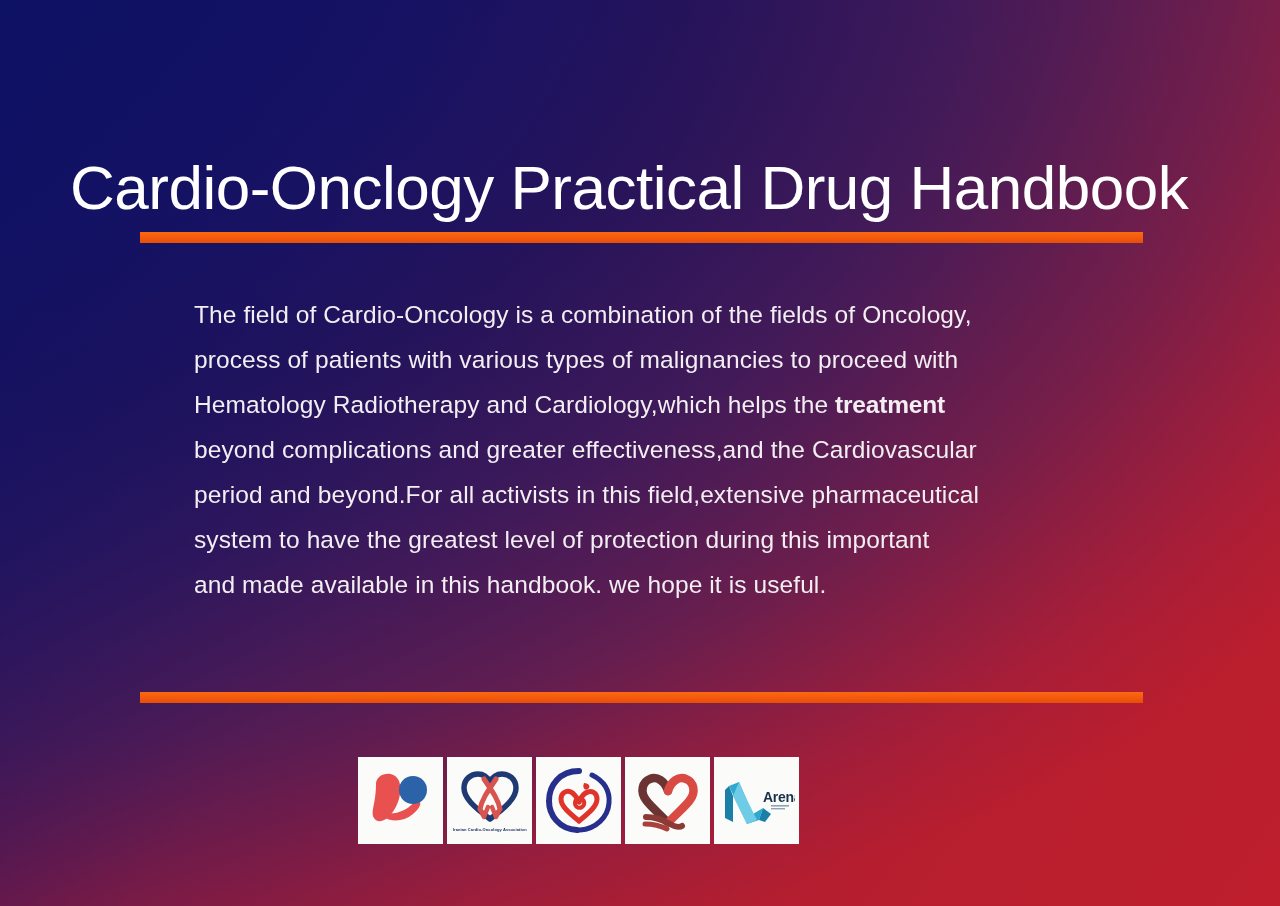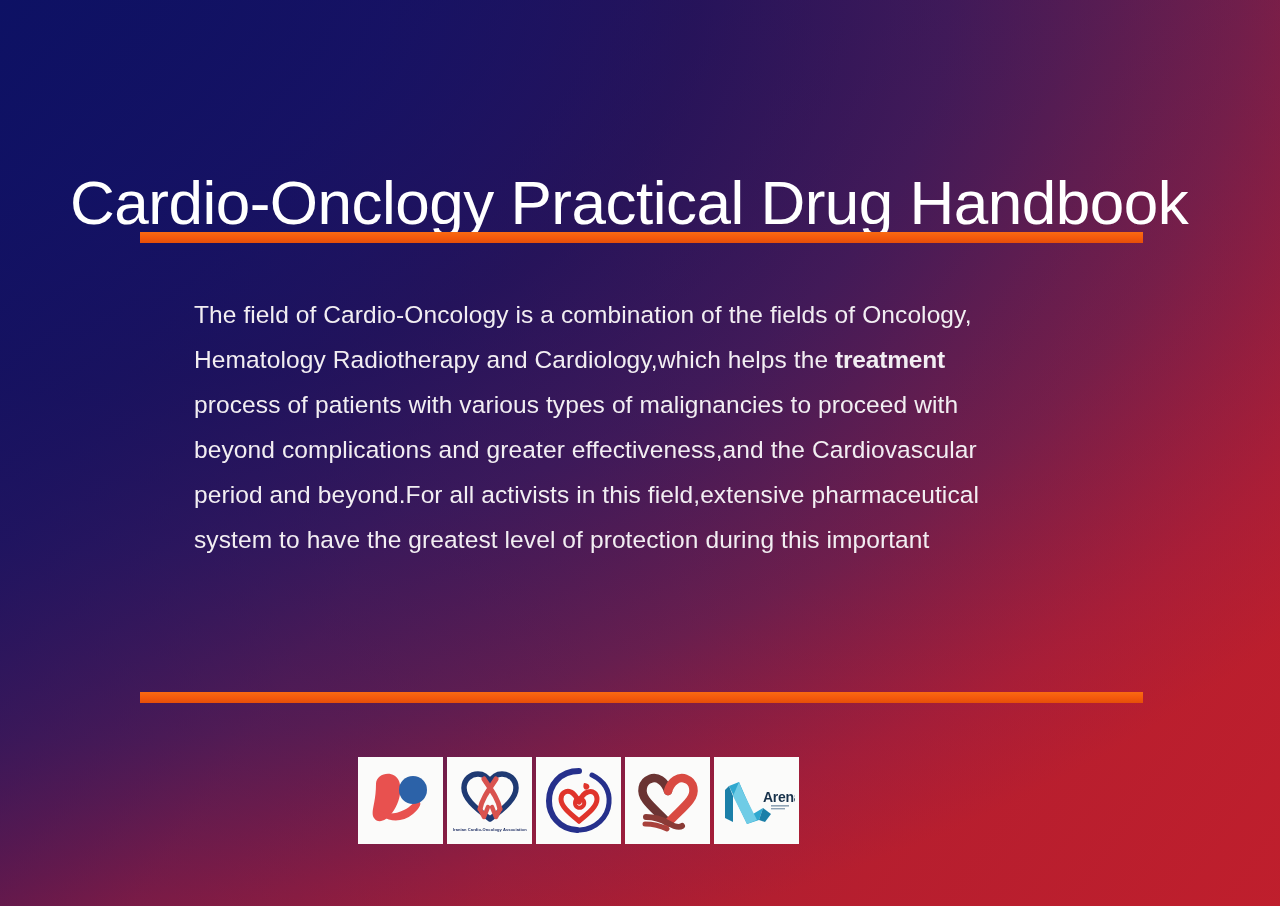--- a/index.html
+++ b/index.html
@@ -28,21 +28,21 @@
         rgba(95,28,73,0.25) 58%,
         rgba(165,29,52,0.35) 78%,
         rgba(190,30,45,0.55) 100%);
     pointer-events: none;
   }
   .slide > * { position: relative; z-index: 2; }
 
   .title {
     position: absolute;
     left: 70px;
-    top: 128px;
+    top: 113px;
     width: 1150px;
     color: #ffffff;
     font-size: 62px;
     font-weight: 400;
     letter-spacing: -0.5px;
     line-height: 1.08;
     white-space: nowrap;
   }
 
   .divider {
@@ -107,25 +107,26 @@
 <body>
 
 <div class="slide">
 
   <h1 class="title">Cardio-Onclogy Practical Drug Handbook</h1>
 
   <div class="divider divider-top"></div>
 
   <div class="body-copy">
     <span class="line">The field of Cardio-Oncology is a combination of the fields of Oncology,</span>
+    <span class="line">process of patients with various types of malignancies to proceed with</span>
     <span class="line"><span>Hematology Radiotherapy and Cardiology,which helps the </span><span class="emph">treatment</span></span>
-    <span class="line">process of patients with various types of malignancies to proceed with</span>
     <span class="line">beyond complications and greater effectiveness,and the Cardiovascular</span>
     <span class="line">period and beyond.For all activists in this field,extensive pharmaceutical</span>
     <span class="line">system to have the greatest level of protection during this important</span>
+    <span class="line">and made available in this handbook. we hope it is useful.</span>
   </div>
 
   <div class="divider divider-bottom"></div>
 
   <div class="logo-row">
 
     <div class="logo-tile">
       <span>
         <svg width="66" height="62" viewBox="0 0 66 62">
           <path d="M8 14 C8 3, 26 -1, 31 11 C34 19, 32 33, 24 43 C18 51, 10 54, 6 48 C2 42, 8 34, 8 14 Z" fill="#E8514F"></path>

